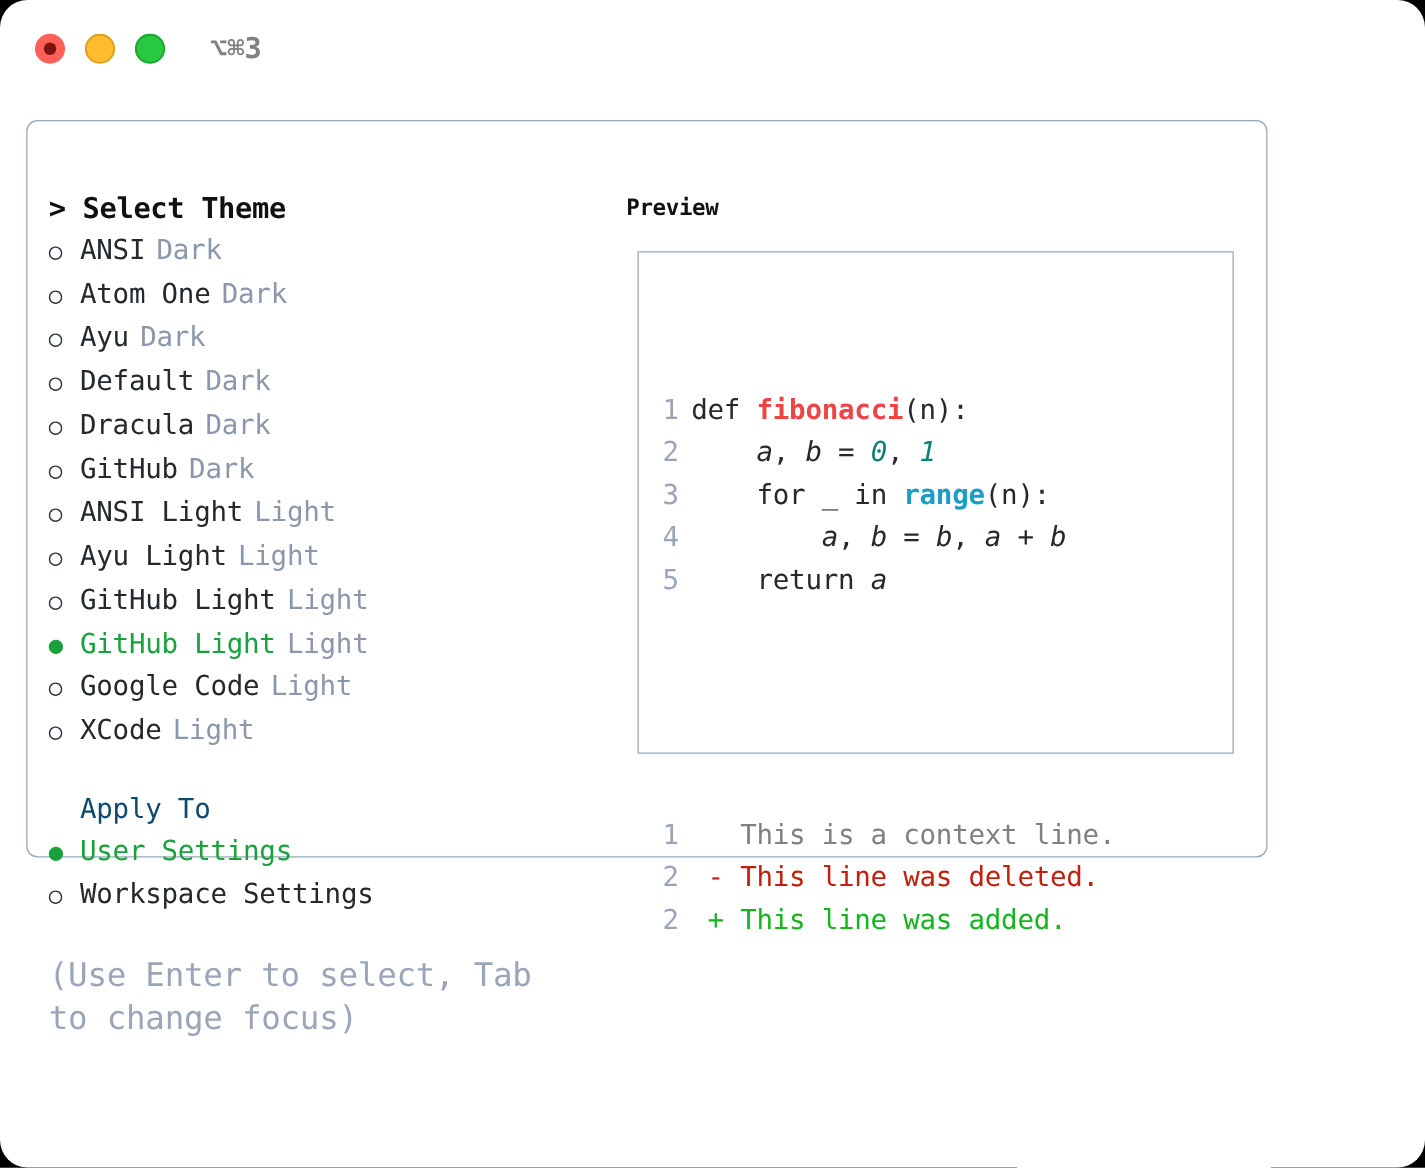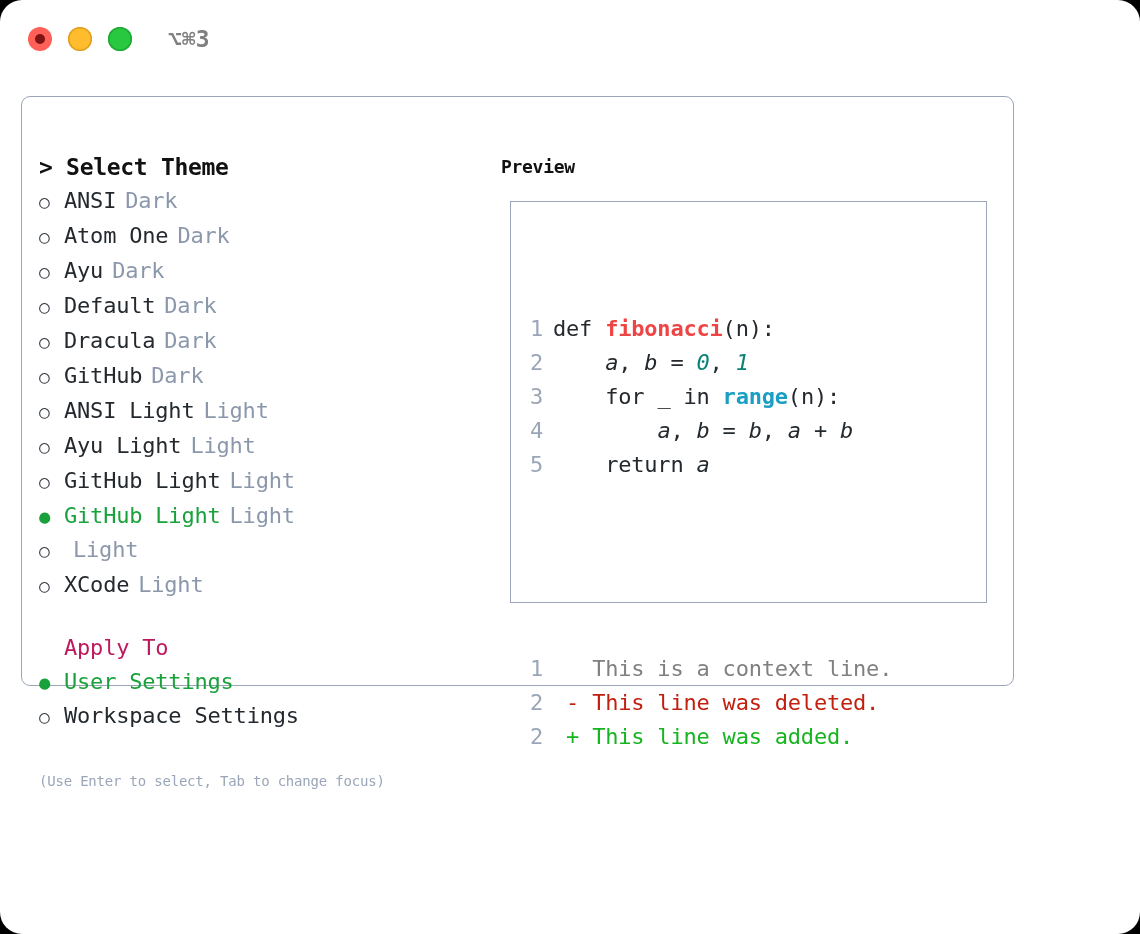--- a/index.html
+++ b/index.html
@@ -101,30 +101,30 @@
   .opt-label { color: #24292e; }
   .opt-label.sel { color: #19a23c; }
   .opt-tag {
     color: #8b98ab;
     margin-left: 9px;
   }
 
   #applyto-head {
     font-size: 22px;
     font-weight: 400;
-    color: #be185d;
+    color: #0c4a6e;
     line-height: 34px;
     margin-left: 25px;
     white-space: pre;
     letter-spacing: -0.2px;
   }
 
   #hint {
     margin-top: 30px;
-    font-size: 14px;
+    font-size: 26px;
     line-height: 34px;
     color: #9aa6b8;
     width: 410px;
     letter-spacing: -0.2px;
   }
 
   .spacer-sm { height: 28px; }
 
   
   #right-col {
@@ -197,21 +197,21 @@
           <div class="opt-row"><span class="bullet">○</span><span class="opt-label">ANSI</span><span class="opt-tag">Dark</span></div>
           <div class="opt-row"><span class="bullet">○</span><span class="opt-label">Atom One</span><span class="opt-tag">Dark</span></div>
           <div class="opt-row"><span class="bullet">○</span><span class="opt-label">Ayu</span><span class="opt-tag">Dark</span></div>
           <div class="opt-row"><span class="bullet">○</span><span class="opt-label">Default</span><span class="opt-tag">Dark</span></div>
           <div class="opt-row"><span class="bullet">○</span><span class="opt-label">Dracula</span><span class="opt-tag">Dark</span></div>
           <div class="opt-row"><span class="bullet">○</span><span class="opt-label">GitHub</span><span class="opt-tag">Dark</span></div>
           <div class="opt-row"><span class="bullet">○</span><span class="opt-label">ANSI Light</span><span class="opt-tag">Light</span></div>
           <div class="opt-row"><span class="bullet">○</span><span class="opt-label">Ayu Light</span><span class="opt-tag">Light</span></div>
           <div class="opt-row"><span class="bullet">○</span><span class="opt-label">GitHub Light</span><span class="opt-tag">Light</span></div>
           <div class="opt-row"><span class="bullet sel">●</span><span class="opt-label sel">GitHub Light</span><span class="opt-tag">Light</span></div>
-          <div class="opt-row"><span class="bullet">○</span><span class="opt-tag">Light</span></div>
+          <div class="opt-row"><span class="bullet">○</span><span class="opt-label">Google Code</span><span class="opt-tag">Light</span></div>
           <div class="opt-row"><span class="bullet">○</span><span class="opt-label">XCode</span><span class="opt-tag">Light</span></div>
         </div>
 
       <div class="spacer-sm"></div>
 
       <div id="applyto-head">Apply To</div>
       <div id="applyto-list">
           <div class="opt-row"><span class="bullet sel">●</span><span class="opt-label sel">User Settings</span></div>
           <div class="opt-row"><span class="bullet">○</span><span class="opt-label">Workspace Settings</span></div>
         </div>

